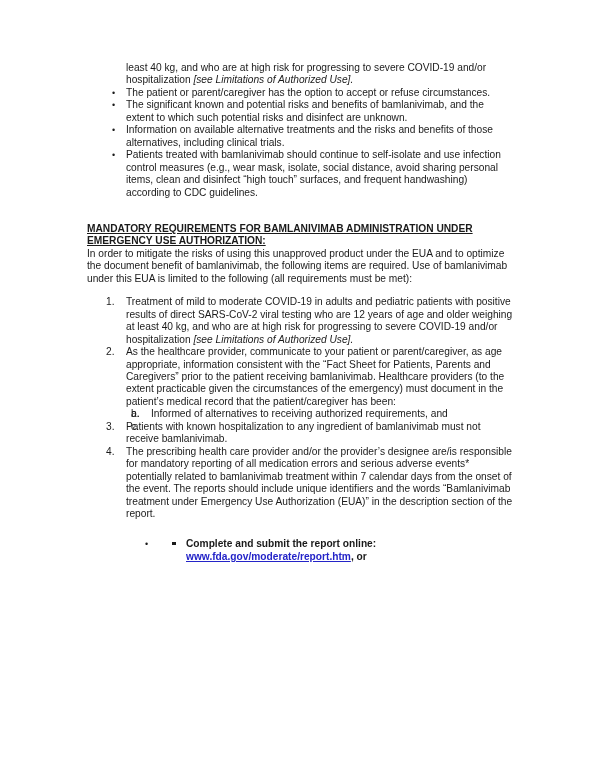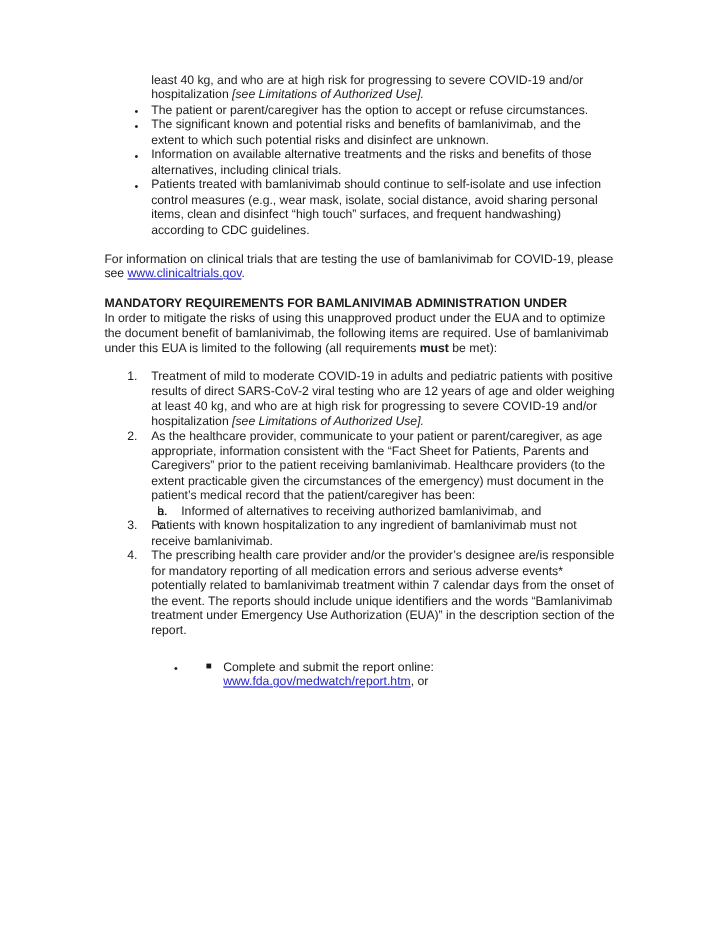--- a/index.html
+++ b/index.html
@@ -59,34 +59,34 @@
 
   
   .lvl-letter { padding-left: 64px; }
   .lvl-letter > .marker { left: 44px; width: 18px; }
 
   
   .lvl-bullet2 { padding-left: 72px; }
   .lvl-bullet2 > .marker { left: 58px; font-size: 9px; line-height: 12.45px; }
 
   
-  .lvl-square { padding-left: 99px; }
+  .lvl-square { padding-left: 99px; font-weight: bold; }
   .lvl-square > .marker { left: 85px; }
   .sq {
     display: inline-block;
     width: 3.5px;
     height: 3.5px;
     background: #1a1a1a;
     vertical-align: middle;
     margin-bottom: 2px;
   }
 
   .italic { font-style: italic; }
-  .bold { font-weight: bold; text-align: right; }
-  .heading { font-weight: bold; }
+  .bold { font-weight: normal; text-align: right; }
+  .heading { font-weight: bold; text-decoration: underline; }
 
   a.link, .link {
     color: #2424c8;
     text-decoration: underline;
   }
 
   .page-number {
     position: absolute;
     left: 506px;
     top: 714px;
@@ -128,26 +128,26 @@
       <span class="marker">•</span>
       <span class="txt">Information on available alternative treatments and the risks and benefits of those alternatives, including clinical trials.</span>
     </div>
     <div class="row lvl-bullet">
       <span class="marker">•</span>
       <span class="txt">Patients treated with bamlanivimab should continue to self-isolate and use infection control measures (e.g., wear mask, isolate, social distance, avoid sharing personal items, clean and disinfect “high touch” surfaces, and frequent handwashing) according to CDC guidelines.</span>
     </div>
 
     <div class="spacer-md"></div>
 
-    <p class="block"><span>For information on clinical trials that are testing the use of bamlanivimab for COVID-19, please see </span><a class="link" href="#">www.clinicaltrials.gov</a><span>.</span></p>
 
     <div class="spacer-md"></div>
 
     <p class="block heading">
       <span>MANDATORY REQUIREMENTS FOR BAMLANIVIMAB ADMINISTRATION UNDER</span><br>
+      <span>EMERGENCY USE AUTHORIZATION:</span>
     </p>
 
     <p class="block"><span>In order to mitigate the risks of using this unapproved product under the EUA and to optimize the document benefit of bamlanivimab, the following items are required. Use of bamlanivimab under this EUA is limited to the following (all requirements </span><span class="bold">must</span><span> be met):</span></p>
 
     <div class="spacer-sm"></div>
 
     <div class="row lvl-num">
       <span class="marker">1.</span>
       <span class="txt"><span>Treatment of mild to moderate COVID-19 in adults and pediatric patients with positive results of direct SARS-CoV-2 viral testing who are 12 years of age and older weighing at least 40 kg, and who are at high risk for progressing to severe COVID-19 and/or hospitalization </span><span class="italic">[see Limitations of Authorized Use].</span></span>
     </div>
@@ -155,21 +155,21 @@
     <div class="row lvl-num">
       <span class="marker">2.</span>
       <span class="txt">As the healthcare provider, communicate to your patient or parent/caregiver, as age appropriate, information consistent with the “Fact Sheet for Patients, Parents and Caregivers” prior to the patient receiving bamlanivimab. Healthcare providers (to the extent practicable given the circumstances of the emergency) must document in the patient’s medical record that the patient/caregiver has been:</span>
     </div>
 
     <div class="row lvl-letter">
       <span class="marker">a.</span>
     </div>
     <div class="row lvl-letter">
       <span class="marker">b.</span>
-      <span class="txt">Informed of alternatives to receiving authorized bamlanivimab, and</span>
+      <span class="txt">Informed of alternatives to receiving authorized requirements, and</span>
     </div>
     <div class="row lvl-letter">
       <span class="marker">c.</span>
     </div>
 
     <div class="row lvl-num">
       <span class="marker">3.</span>
       <span class="txt">Patients with known hospitalization to any ingredient of bamlanivimab must not receive bamlanivimab.</span>
     </div>
 
@@ -179,21 +179,21 @@
     </div>
 
     <div class="spacer-lg"></div>
 
     <div class="row lvl-bullet2">
       <span class="marker">•</span>
     </div>
 
     <div class="row lvl-square">
       <span class="marker"><span class="sq"></span></span>
-      <span class="txt"><span>Complete and submit the report online:</span><br><a class="link" href="#">www.fda.gov/medwatch/report.htm</a><span>, or</span></span>
+      <span class="txt"><span>Complete and submit the report online:</span><br><a class="link" href="#">www.fda.gov/moderate/report.htm</a><span>, or</span></span>
     </div>
 
   </div>
 
   <div class="page-number">6</div>
   <div class="reference-id">Reference ID: 4699500</div>
 
 </div>
 
 </body></html>

